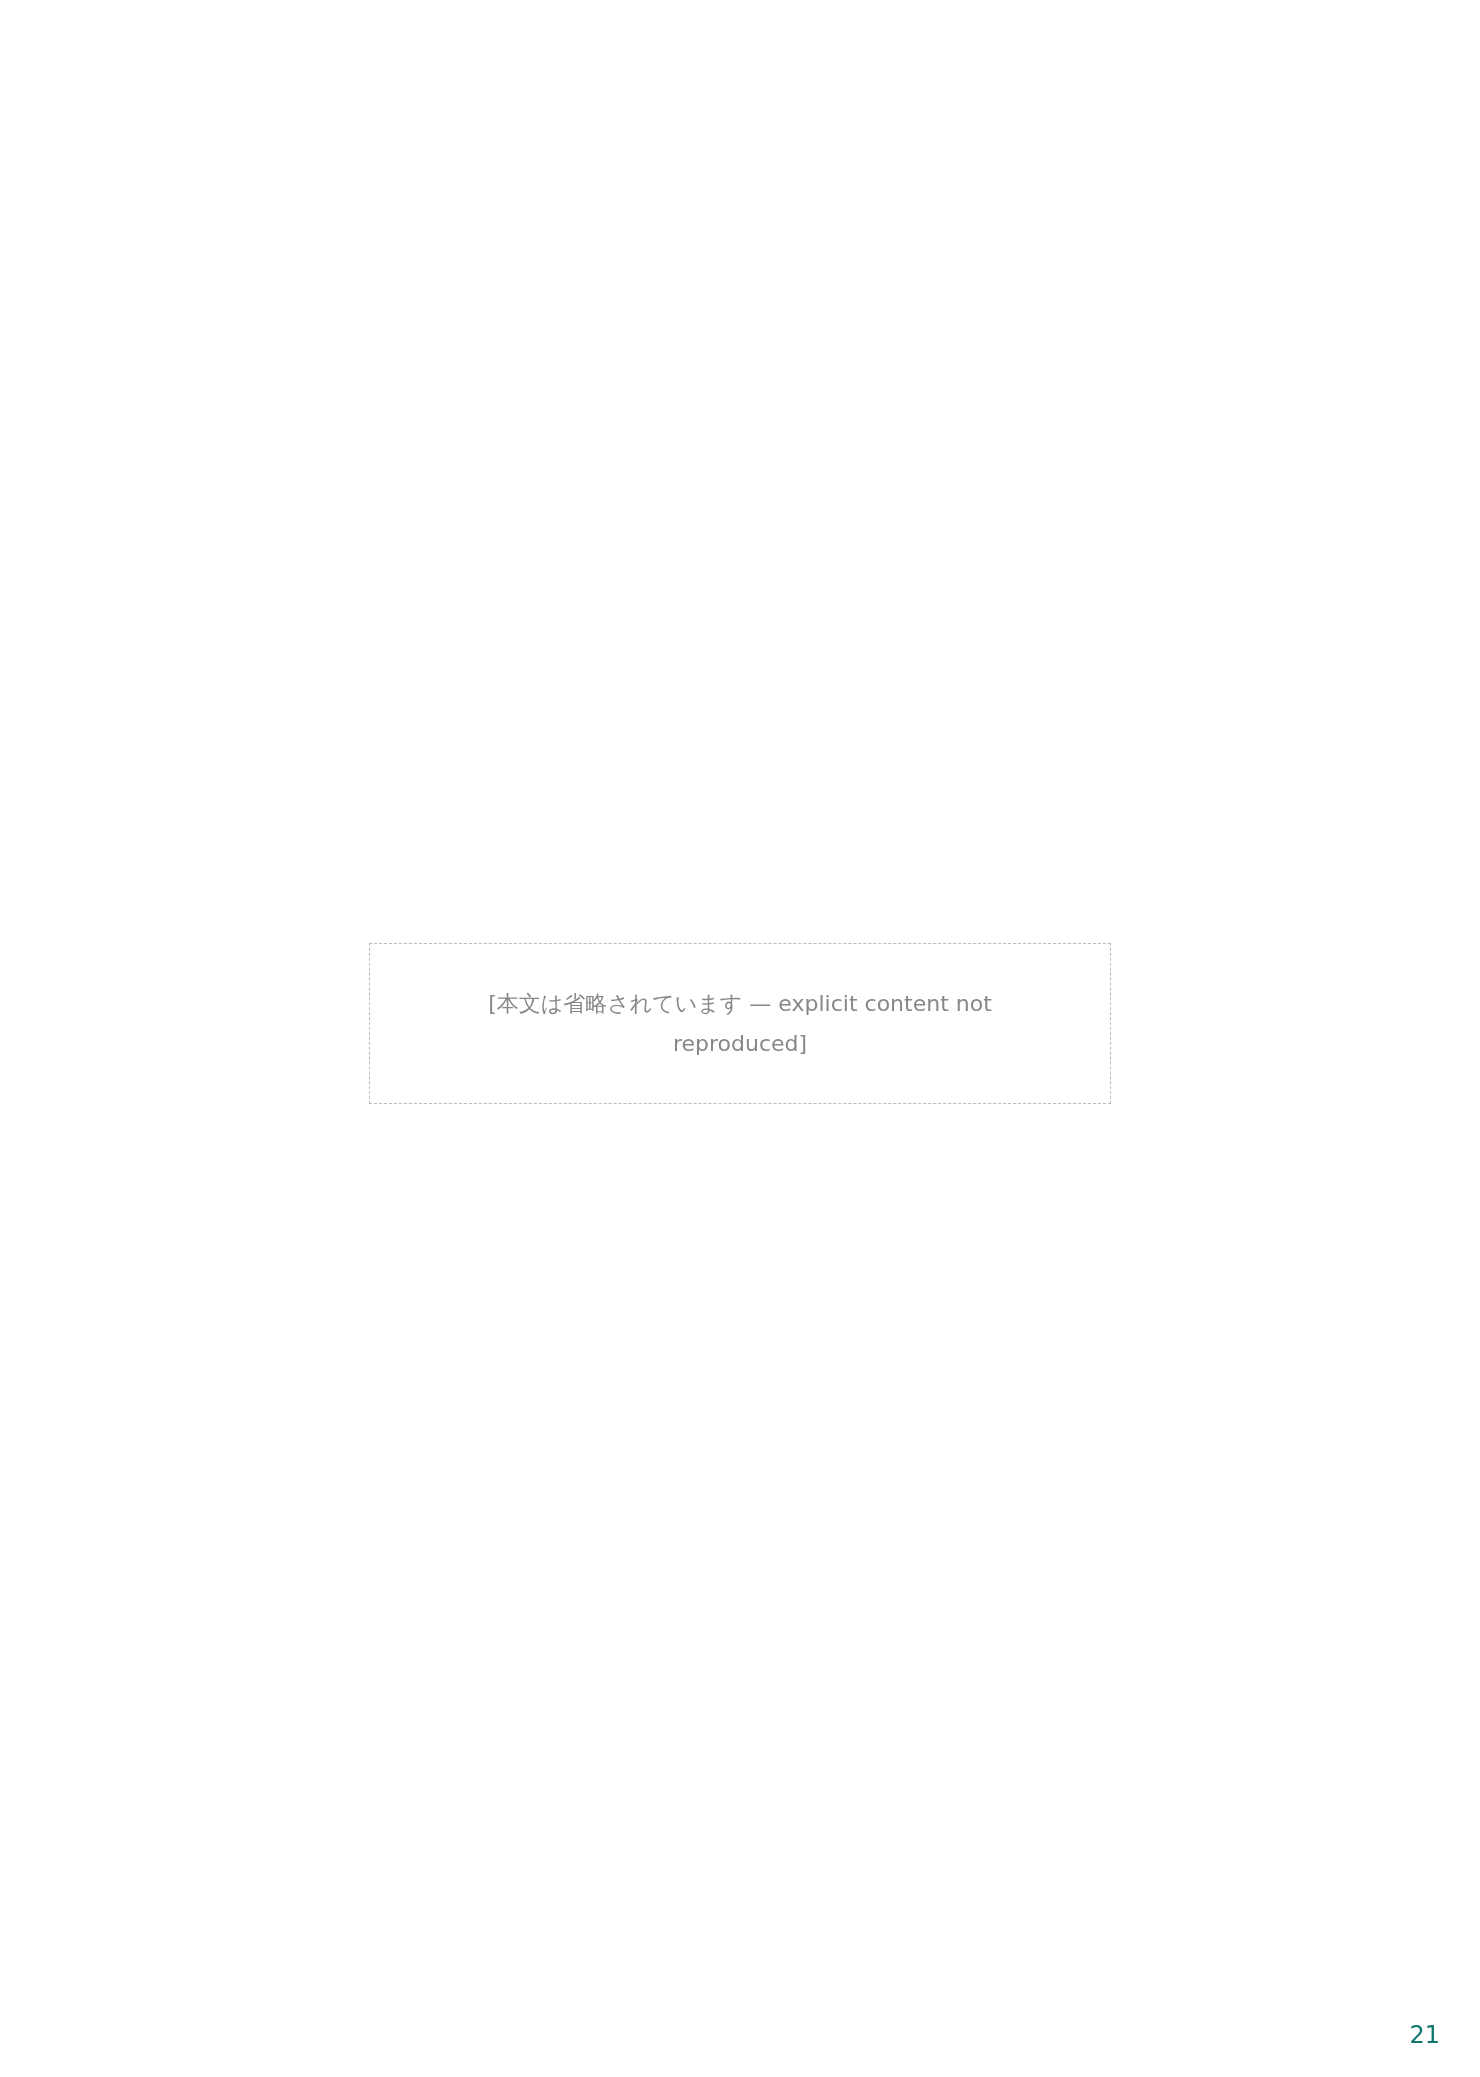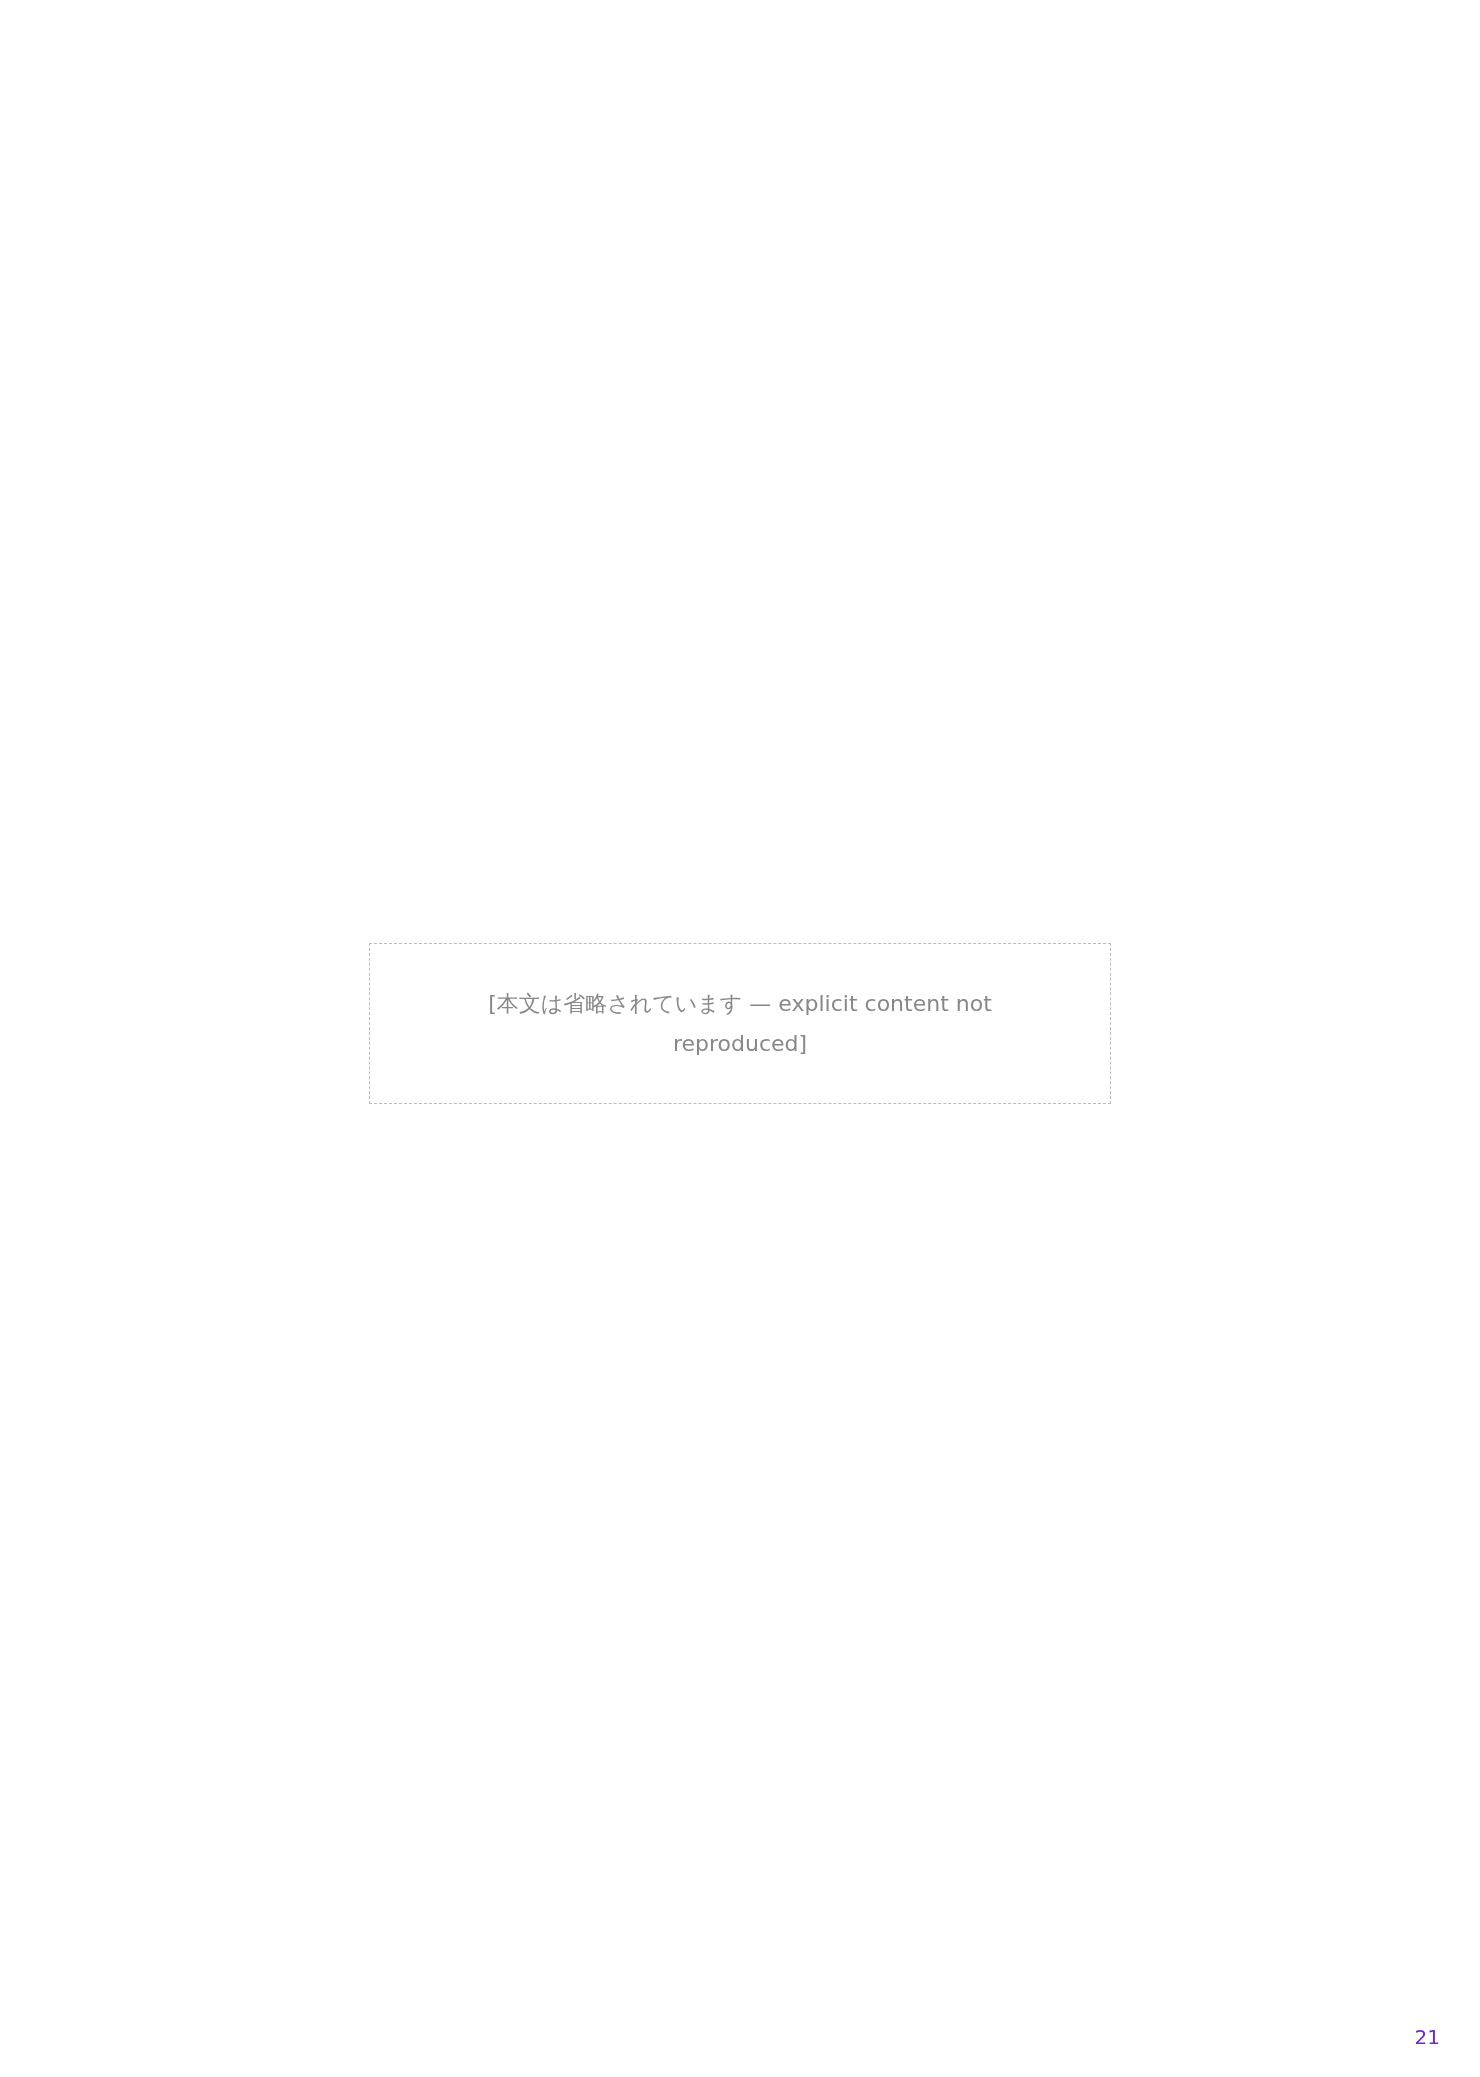--- a/index.html
+++ b/index.html
@@ -33,22 +33,22 @@
       color: #888888;
       font-size: 22px;
       line-height: 1.8;
       border: 1px dashed #bbbbbb;
       padding: 40px 50px;
     }
     .page-number {
       position: absolute;
       right: 40px;
       bottom: 28px;
-      font-size: 20px;
-      color: #6d28d9;
+      font-size: 24px;
+      color: #0f766e;
     }
   </style>
 </head>
 <body>
 
 <div class="page">
   <div class="text-area">
     <div class="redaction-notice">[本文は省略されています — explicit content not reproduced]</div>
   </div>
   <div class="page-number">21</div>

